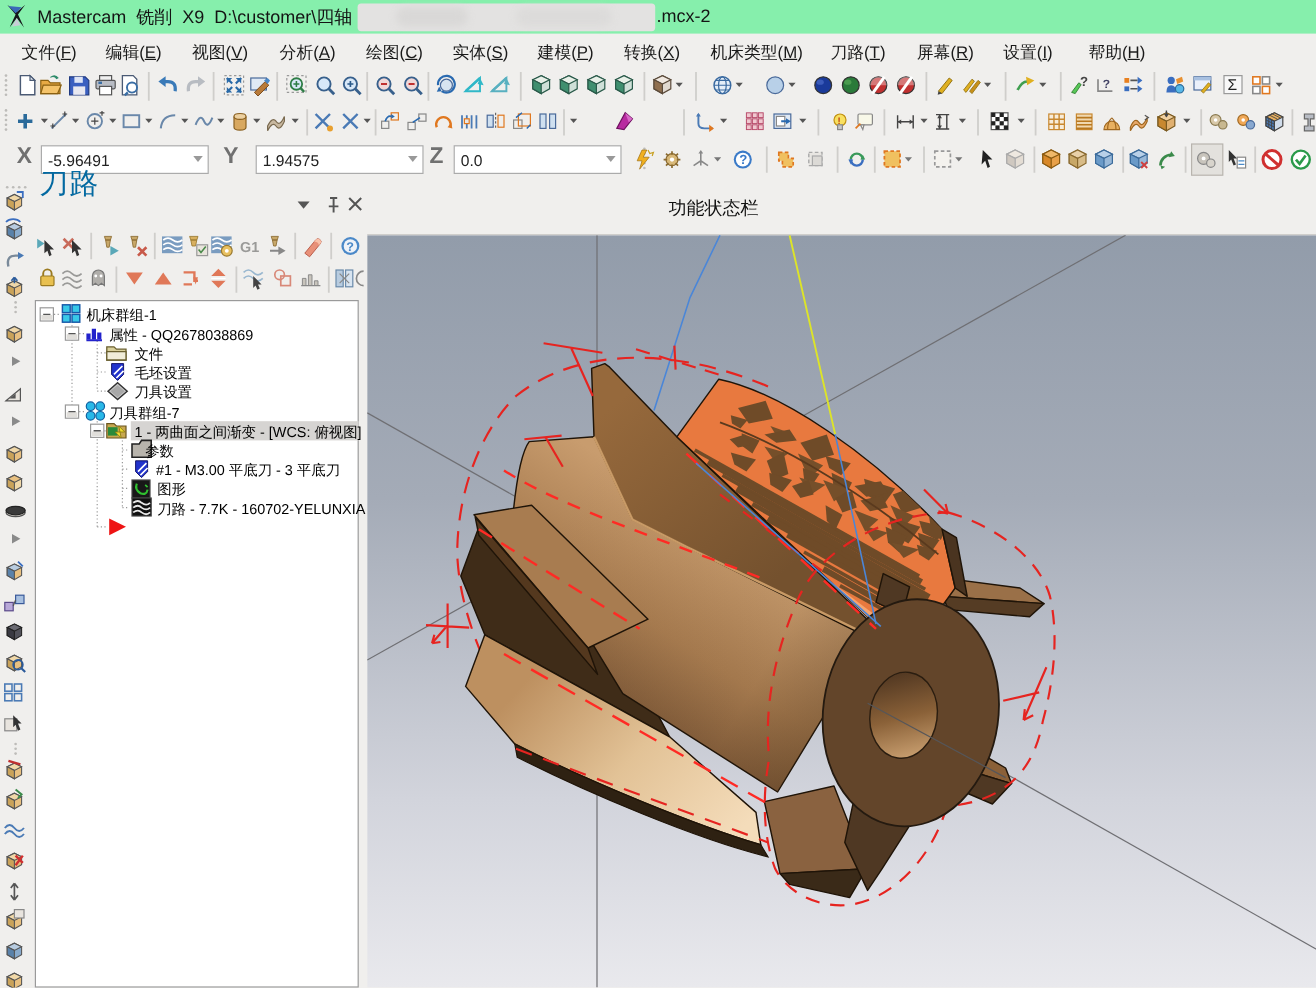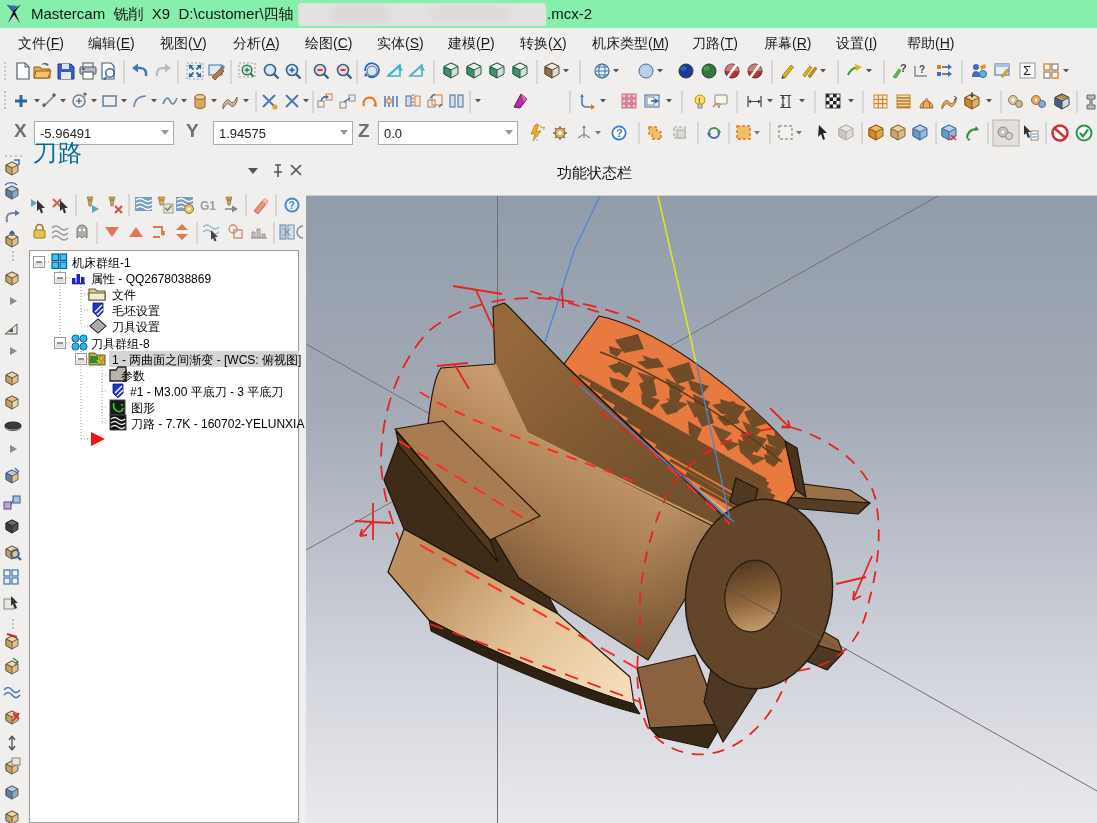--- a/index.html
+++ b/index.html
@@ -1067,18 +1067,18 @@
       <path d="M1,4 q4,-3 7,0 q4,3 7,0 M1,8 q4,-3 7,0 q4,3 7,0 M1,12 q4,-3 7,0 q4,3 7,0" fill="none" stroke="#e8e8e8" stroke-width="1.5"></path>
     </g>
     <path d="M91,432 L105,439 L91,446 z" fill="#ee1414"></path>
   </svg>
 <div class="abs" style="left:29px;top:250px;width:276px;height:573px;overflow:hidden;">
     <div class="treerow" style="left:43px;top:5px">机床群组-1</div>
     <div class="treerow" style="left:62px;top:21px">属性 - QQ2678038869</div>
     <div class="treerow" style="left:83px;top:37px">文件</div>
     <div class="treerow" style="left:83px;top:53px">毛坯设置</div>
     <div class="treerow" style="left:83px;top:69px">刀具设置</div>
-    <div class="treerow" style="left:62px;top:86px">刀具群组-8</div>
+    <div class="treerow" style="left:62px;top:86px">刀具群组-7</div>
     <div class="treerow" style="left:83px;top:102px">1 - 两曲面之间渐变 - [WCS: 俯视图]</div>
     <div class="treerow" style="left:92px;top:118px">参数</div>
     <div class="treerow" style="left:101px;top:134px">#1 - M3.00 平底刀 - 3 平底刀</div>
     <div class="treerow" style="left:102px;top:150px">图形</div>
     <div class="treerow" style="left:102px;top:166px">刀路 - 7.7K - 160702-YELUNXIAO.I</div>
   </div>
 </body></html>

